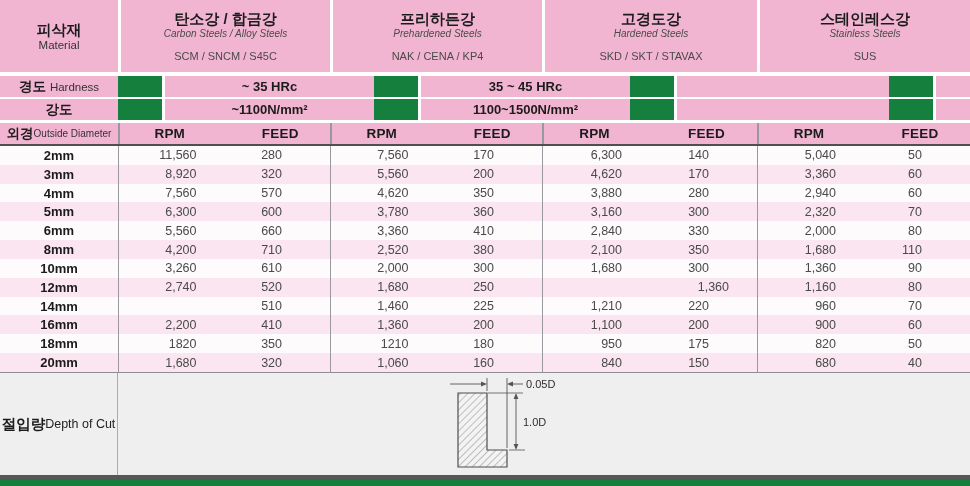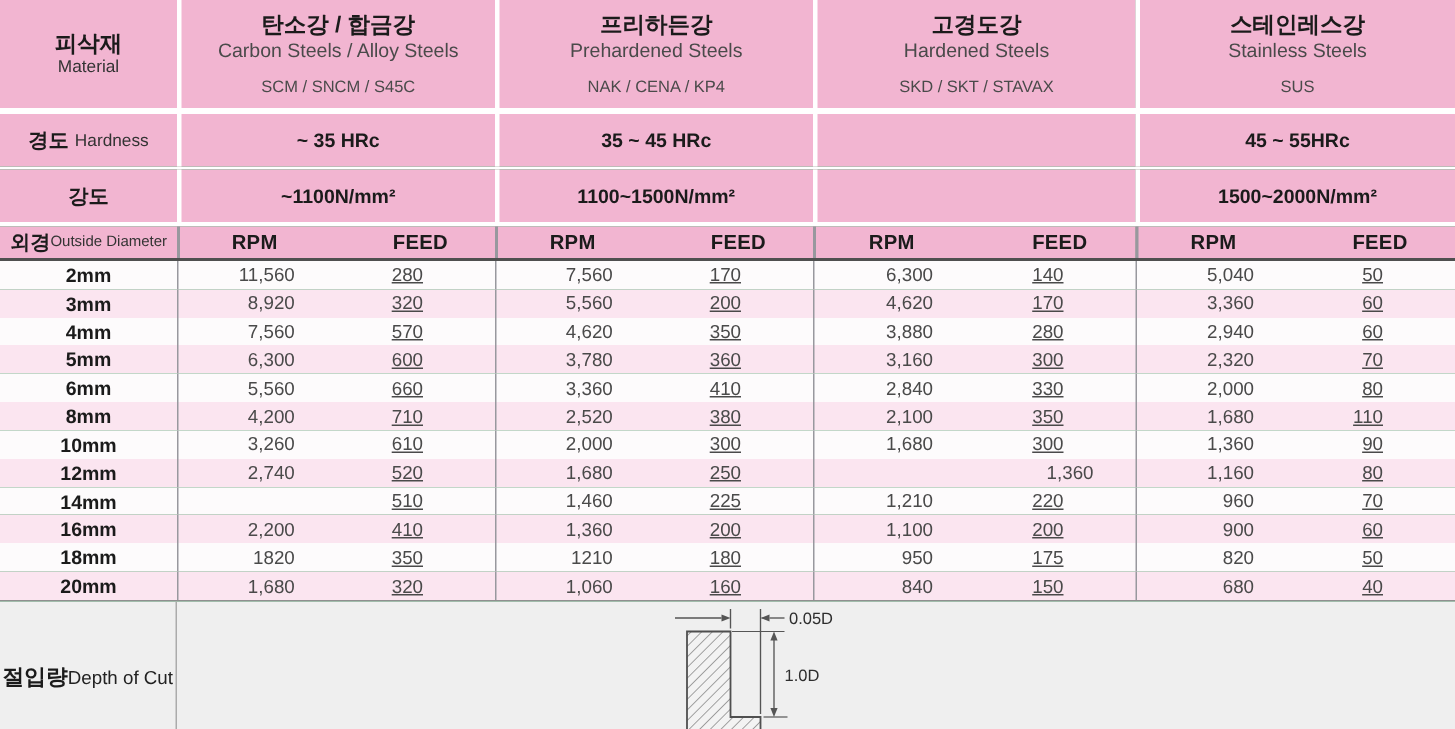--- a/index.html
+++ b/index.html
@@ -13,45 +13,45 @@
 
   .grid{display:grid;grid-template-columns:118px 212px 212px 215px 213px;}
 
   
   .hrow .cell{background:var(--header_pink);display:flex;flex-direction:column;align-items:center;justify-content:center;}
   .hrow .mat{border-left:3px solid #fff;}
   .row-materials{height:72px;}
   .spacer4{height:4px;background:#fff}
   .spacer2{height:2px;background:#fff}
   .spacer3{height:3px;background:#fff}
-  .row-h23{height:35px;}
+  .row-h23{height:21px;gap:44px;}
   .row-h23 .cell{flex-direction:row;gap:4px;}
   .row-rpmfeed{height:23px;border-bottom:2px solid var(--line_dark);}
   .row-rpmfeed .cell{flex-direction:row;}
   .row-rpmfeed .mat{border-left:2px solid var(--grid_line);display:flex;gap:11px;}
   .row-rpmfeed .half{flex:1 1 50%;text-align:center;font-weight:bold;font-size:13.5px;color:var(--text_dark);letter-spacing:.2px;}
 
   .ko-big{font-weight:bold;font-size:15px;color:var(--text_dark);line-height:1.2;}
-  .en-sub{font-size:13px;color:var(--text_gray);line-height:1.25;}
+  .en-sub{font-size:10px;color:var(--text_gray);line-height:1.25;font-style:italic;}
   .grades{font-size:11px;color:var(--text_gray);margin-top:9px;}
   .lab-ko{font-weight:bold;font-size:13.5px;color:var(--text_dark);}
   .lab-en{font-size:11.5px;color:#333;}
   .lab-en-sm{font-size:10px;color:#333;}
   .hval{font-weight:bold;font-size:13px;color:var(--text_dark);}
 
   
   .data-rows{height:226px;display:flex;flex-direction:column;}
   .drow{flex:1 1 0;display:grid;grid-template-columns:118px 212px 212px 215px 213px;align-items:stretch;}
   .drow:nth-child(odd){background:var(--stripe_white);}
   .drow:nth-child(even){background:var(--stripe_pink);}
   .dlabel{display:flex;align-items:center;justify-content:center;font-weight:bold;font-size:13px;color:var(--text_dark);}
   .dcell{display:flex;border-left:1.5px solid var(--grid_line);}
   .dcell span{flex:1 1 50%;display:flex;align-items:center;justify-content:flex-end;font-size:12.5px;color:var(--text_gray);}
   .dcell .rpm{padding-right:28px;}
-  .dcell .feed{padding-right:48px;text-decoration:underline;}
+  .dcell .feed{padding-right:48px;}
 
   .divider-line{height:1px;background:#8F8F8F;}
 
   
   .depth{height:102px;background:var(--section_gray);display:grid;grid-template-columns:118px 1fr;}
   .depth-label{display:flex;flex-direction:row;align-items:center;justify-content:center;border-right:1.5px solid var(--soft_line);}
   .depth-label .ko{font-weight:bold;font-size:14.5px;color:var(--text_dark);line-height:1.3;}
   .depth-label .en{font-size:12.5px;color:#222;}
   .depth-content{position:relative;}
   .diagram{position:absolute;left:312px;top:1px;}

